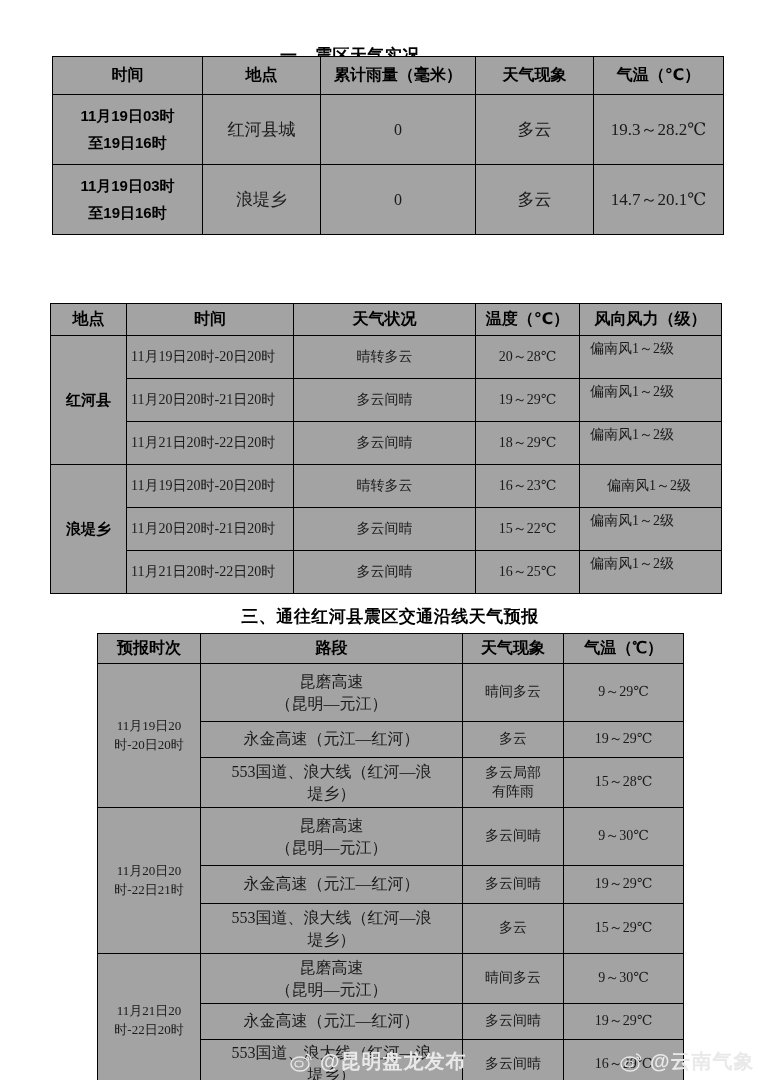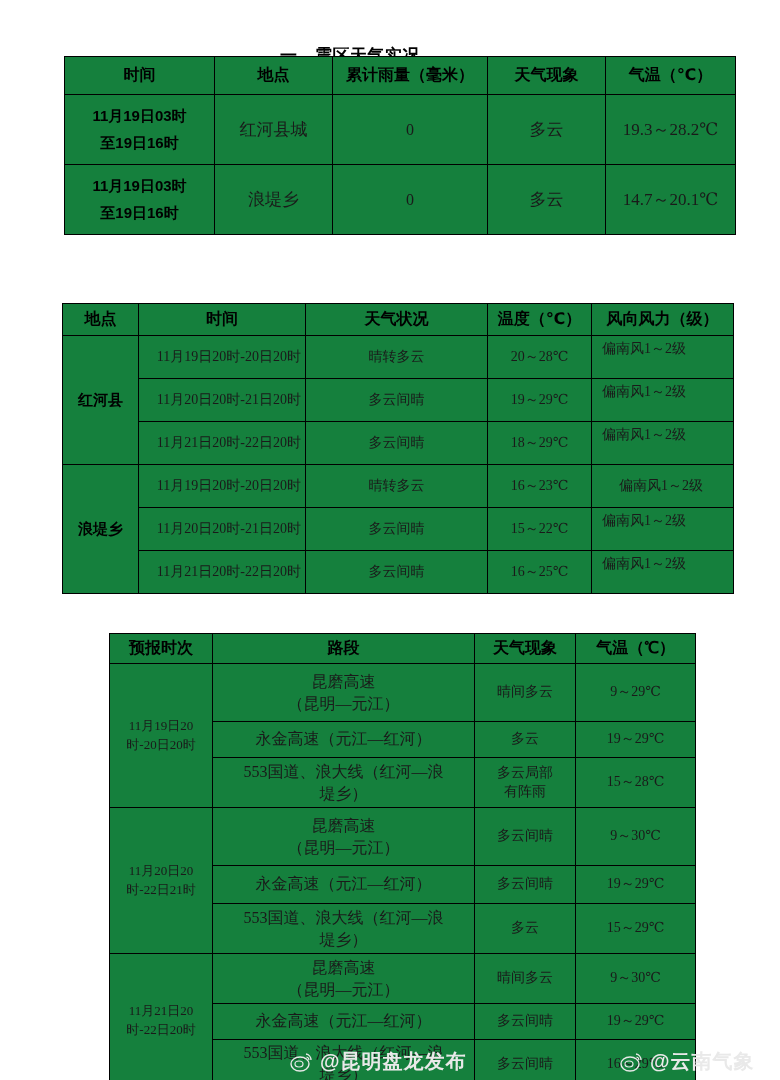--- a/index.html
+++ b/index.html
@@ -21,22 +21,21 @@
     font-family: "Liberation Sans", "DejaVu Sans", sans-serif;
     font-weight: bold;
     font-size: 17px;
     letter-spacing: 0.5px;
     color: #000;
   }
 
   table.grid {
     border-collapse: collapse;
     table-layout: fixed;
-    background: #15803d;
-    margin-left: 12px;
+    background: #a3a3a3;
   }
   table.grid td, table.grid th {
     border: 1px solid #000;
     padding: 2px 3px;
     text-align: center;
     vertical-align: middle;
     font-weight: normal;
     color: #1a1a1a;
   }
   table.grid th {
@@ -63,21 +62,21 @@
   #t2-wrap { position: absolute; left: 50px; top: 303px; }
   #t2 { width: 671px; font-size: 14px; }
   #t2 th { height: 32px; font-size: 16px; }
   #t2 td { height: 43px; font-size: 14px; }
   #t2 td.place {
     font-family: "Liberation Sans", "DejaVu Sans", sans-serif;
     font-weight: bold;
     font-size: 15px;
     color: #000;
   }
-  #t2 td.period { text-align: right; line-height: 1.25; padding-left: 4px; padding-right: 4px;}
+  #t2 td.period { text-align: left; line-height: 1.25; padding-left: 4px; padding-right: 4px;}
   #t2 td.wind { text-align: left; padding-left: 10px; vertical-align: top; padding-top: 4px; }
   #t2 td.wind.ctr { text-align: center; padding-left: 0; vertical-align: middle; padding-top: 2px;}
 
   
   #t3-wrap { position: absolute; left: 97px; top: 633px; }
   #t3 { width: 586px; font-size: 15px; }
   #t3 th { height: 30px; font-size: 16px; font-family: Liberation Serif, serif; }
   #t3 td { height: 36px; font-size: 14px; line-height: 1.3; }
   #t3 td.slot { font-size: 13px; line-height: 1.45; }
   #t3 td.road { font-size: 16px; }
@@ -205,20 +204,21 @@
         <tr>
           <td class="period">11月21日20时-22日20时</td>
           <td>多云间晴</td>
           <td>16～25℃</td>
           <td class="wind">偏南风1～2级</td>
         </tr>
       </tbody>
     </table>
   </div>
 
+  <div class="section-title" style="position:absolute;left:0;top:605px;width:780px;">三、通往红河县震区交通沿线天气预报</div>
 
   <div id="t3-wrap">
     <table class="grid" id="t3">
       <colgroup>
         <col style="width:103px">
           <col style="width:262px">
           <col style="width:101px">
           <col style="width:120px">
       </colgroup>
       <thead>

